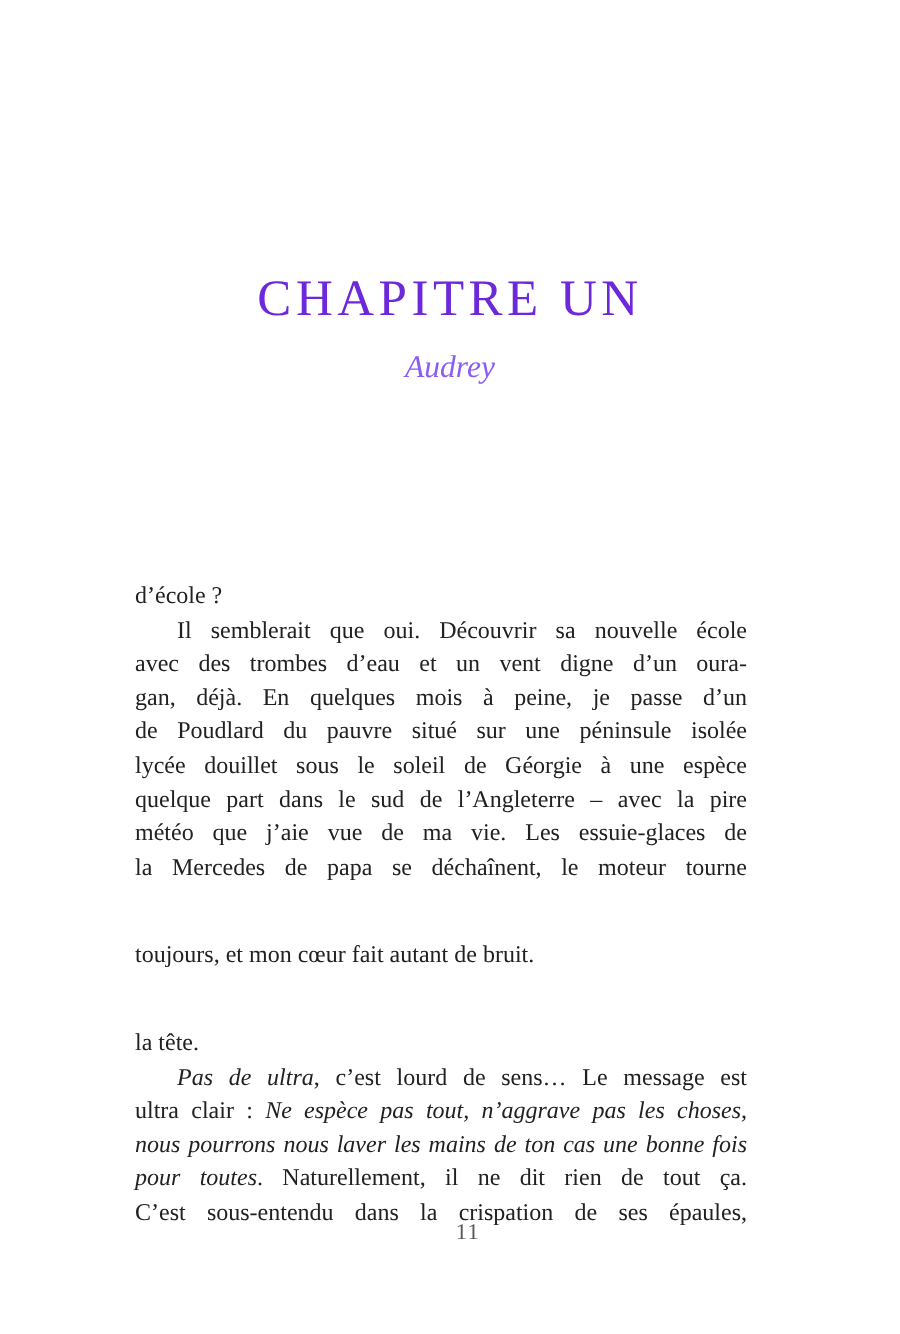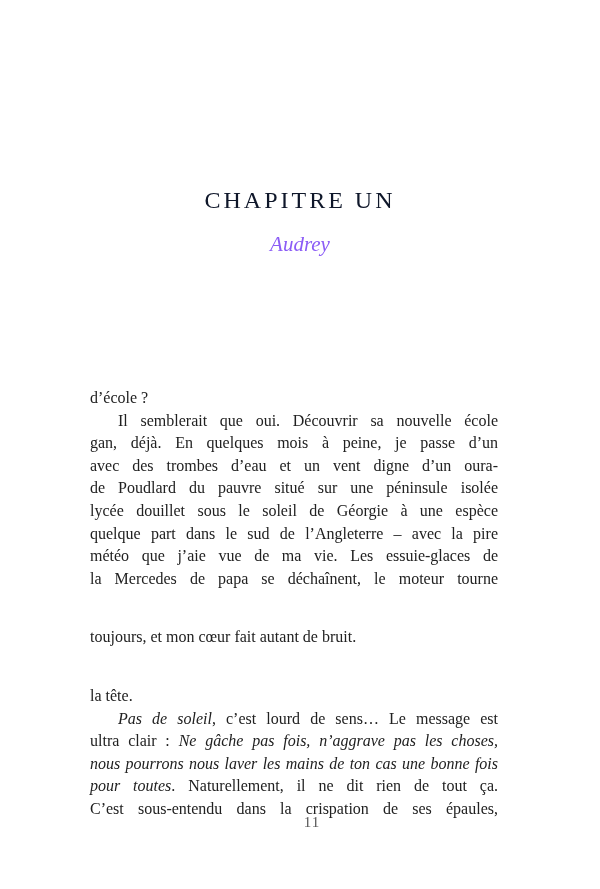--- a/index.html
+++ b/index.html
@@ -15,24 +15,24 @@
     font-family: "Liberation Serif", "DejaVu Serif", serif;
     color: #222222;
     overflow: hidden;
   }
   .chapter-title {
     position: absolute;
     top: 183px;
     left: 0;
     width: 100%;
     text-align: center;
-    font-size: 24px;
+    font-size: 34px;
     line-height: 34px;
     letter-spacing: 3px;
-    color: #0f172a;
+    color: #6d28d9;
   }
   .chapter-subtitle {
     position: absolute;
     top: 224px;
     left: 0;
     width: 100%;
     text-align: center;
     font-style: italic;
     font-size: 21px;
     line-height: 40px;
@@ -84,34 +84,34 @@
 
 <div class="page">
   <div class="chapter-title">CHAPITRE UN</div>
   <div class="chapter-subtitle">Audrey</div>
   <div class="body-text">
       <div class="paragraph">
         <div class="line no-just"><span class="run normal">d’école ?</span></div>
       </div>
       <div class="paragraph">
         <div class="line indent"><span class="run normal">Il semblerait que oui. Découvrir sa nouvelle école</span></div>
+        <div class="line"><span class="run normal">avec des trombes d’eau et un vent digne d’un oura-</span></div>
         <div class="line"><span class="run normal">gan, déjà. En quelques mois à peine, je passe d’un</span></div>
-        <div class="line"><span class="run normal">avec des trombes d’eau et un vent digne d’un oura-</span></div>
         <div class="line"><span class="run normal">de Poudlard du pauvre situé sur une péninsule isolée</span></div>
         <div class="line"><span class="run normal">lycée douillet sous le soleil de Géorgie à une espèce</span></div>
         <div class="line"><span class="run normal">quelque part dans le sud de l’Angleterre – avec la pire</span></div>
         <div class="line"><span class="run normal">météo que j’aie vue de ma vie. Les essuie-glaces de</span></div>
         <div class="line"><span class="run normal">la Mercedes de papa se déchaînent, le moteur tourne</span></div>
         <div class="line no-just"><span class="run normal">toujours, et mon cœur fait autant de bruit.</span></div>
       </div>
       <div class="paragraph">
         <div class="line no-just"><span class="run normal">la tête.</span></div>
       </div>
       <div class="paragraph">
-        <div class="line indent"><span class="run italic">Pas de soleil</span><span class="run normal">, c’est lourd de sens… Le message est</span></div>
-        <div class="line"><span class="run normal">ultra clair : </span><span class="run italic">Ne gâche pas fois, n’aggrave pas les choses,</span></div>
+        <div class="line indent"><span class="run italic">Pas de ultra</span><span class="run normal">, c’est lourd de sens… Le message est</span></div>
+        <div class="line"><span class="run normal">ultra clair : </span><span class="run italic">Ne espèce pas tout, n’aggrave pas les choses,</span></div>
         <div class="line"><span class="run italic">nous pourrons nous laver les mains de ton cas une bonne fois</span></div>
         <div class="line"><span class="run italic">pour toutes</span><span class="run normal">. Naturellement, il ne dit rien de tout ça.</span></div>
         <div class="line"><span class="run normal">C’est sous-entendu dans la crispation de ses épaules,</span></div>
       </div>
     </div>
   <div class="page-number">11</div>
 </div>
 
 </body></html>

